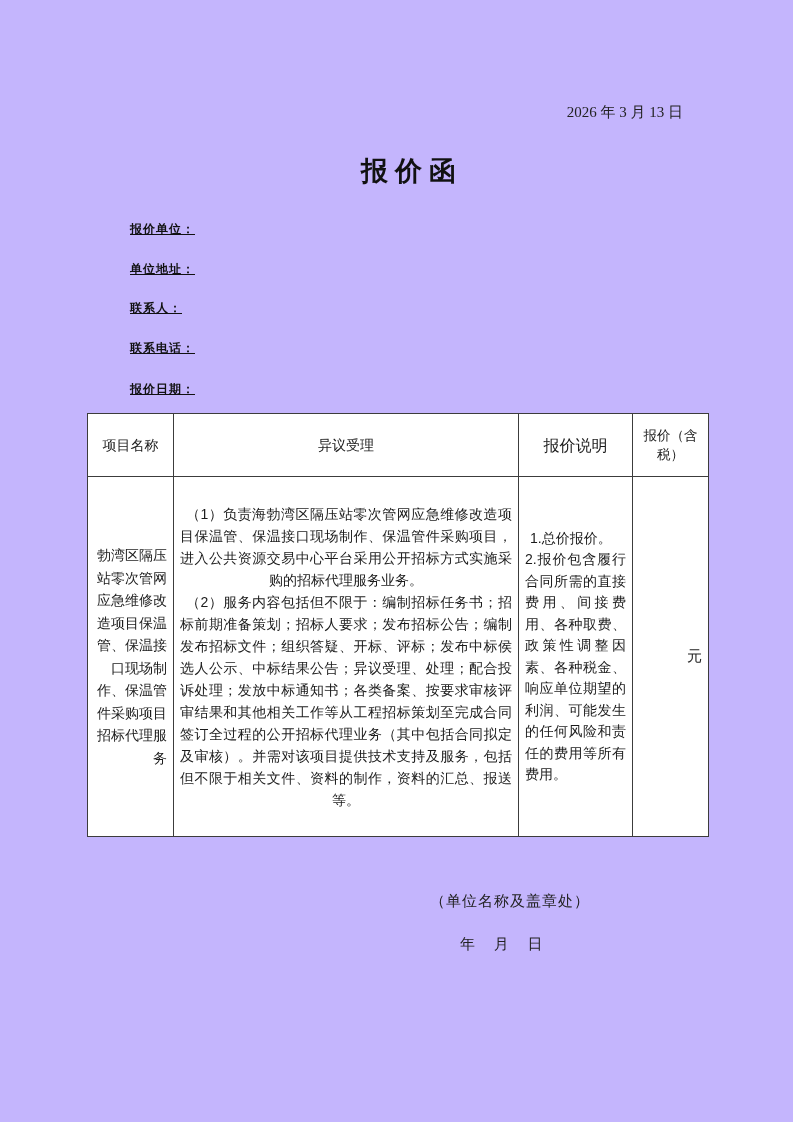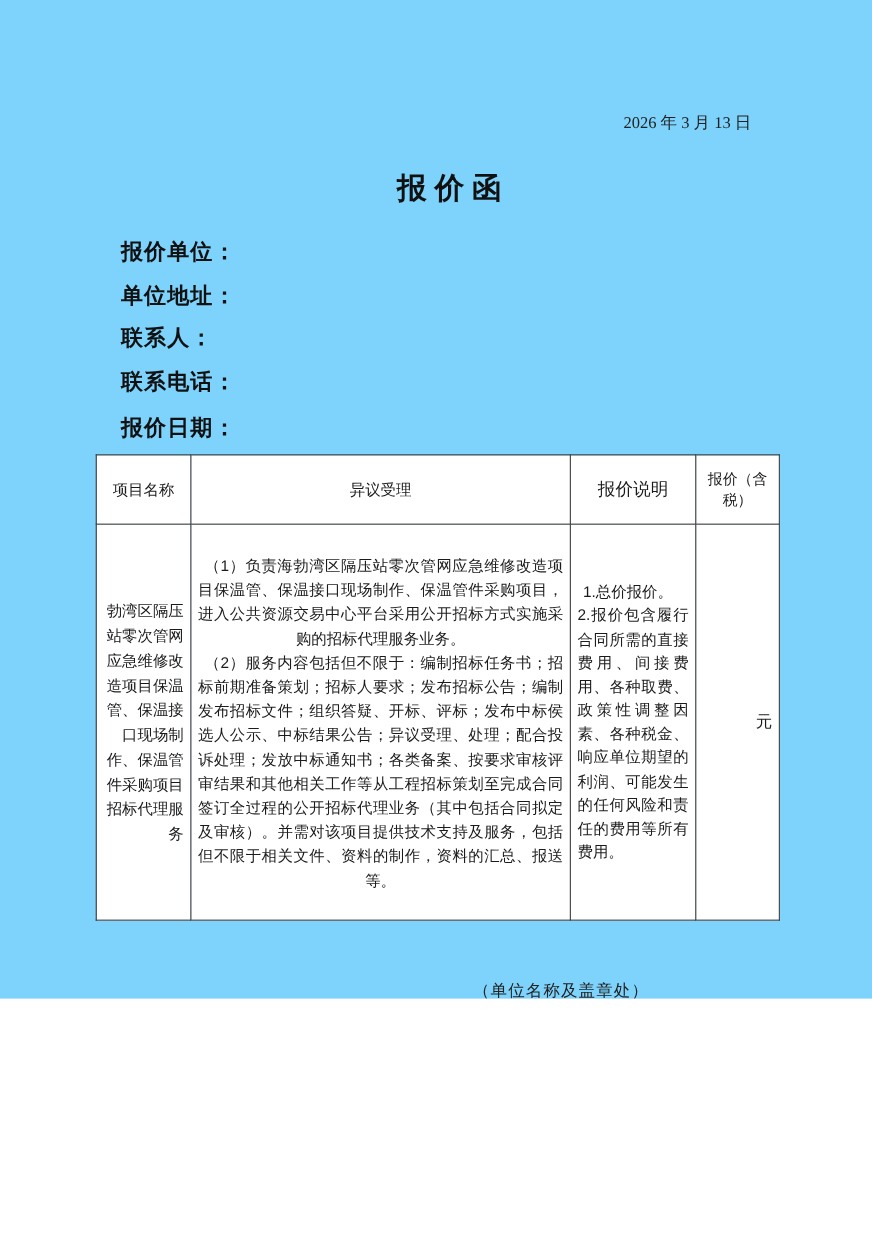--- a/index.html
+++ b/index.html
@@ -3,22 +3,22 @@
 <meta charset="utf-8">
 <style>
   html, body {
     margin: 0;
     padding: 0;
     background: #ffffff;
   }
   .page {
     position: relative;
     width: 793px;
-    height: 908px;
-    background: #7dd3fc;
+    height: 1122px;
+    background: #c4b5fd;
     color: #1b1b1b;
     font-family: "Liberation Serif", "DejaVu Serif", serif;
     overflow: hidden;
   }
   .doc-date {
     position: absolute;
     top: 102px;
     right: 110px;
     font-size: 15px;
     line-height: 20px;
@@ -33,26 +33,27 @@
     text-align: center;
     font-size: 27px;
     font-weight: bold;
     letter-spacing: 7px;
     text-indent: 7px;
     line-height: 34px;
     color: #111;
   }
   .field {
     position: absolute;
-    left: 110px;
-    font-size: 20px;
+    left: 130px;
+    font-size: 12px;
     font-weight: bold;
     line-height: 20px;
     color: #111;
     letter-spacing: 1px;
+    text-decoration: underline;
   }
   .field-1 { top: 219px; }
   .field-2 { top: 259px; }
   .field-3 { top: 298px; }
   .field-4 { top: 338px; }
   .field-5 { top: 379px; }
 
   table.quote-table {
     position: absolute;
     left: 87px;

